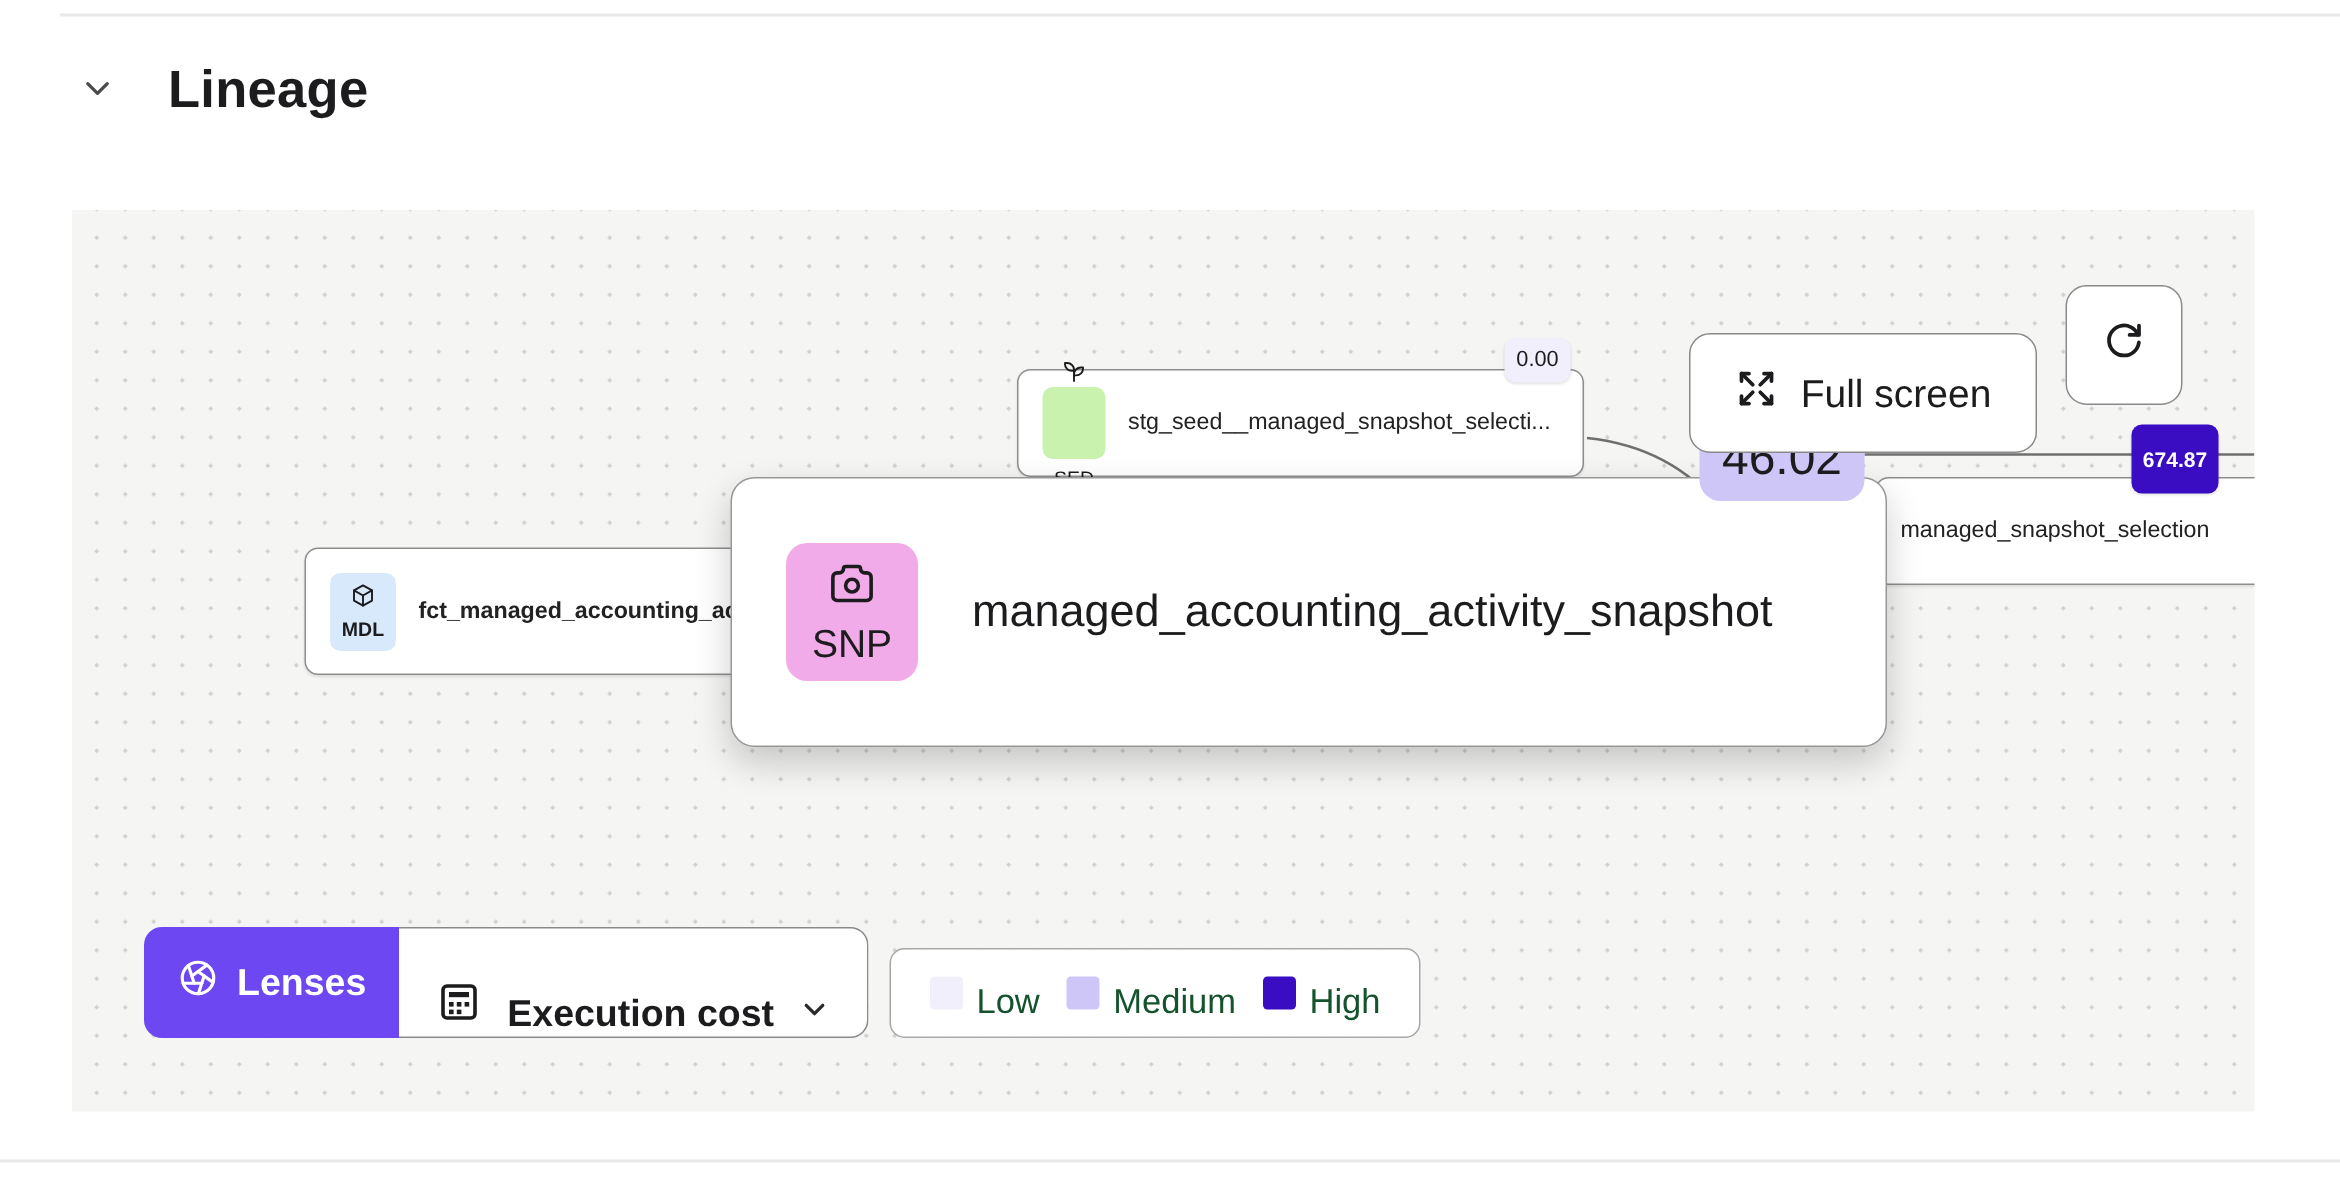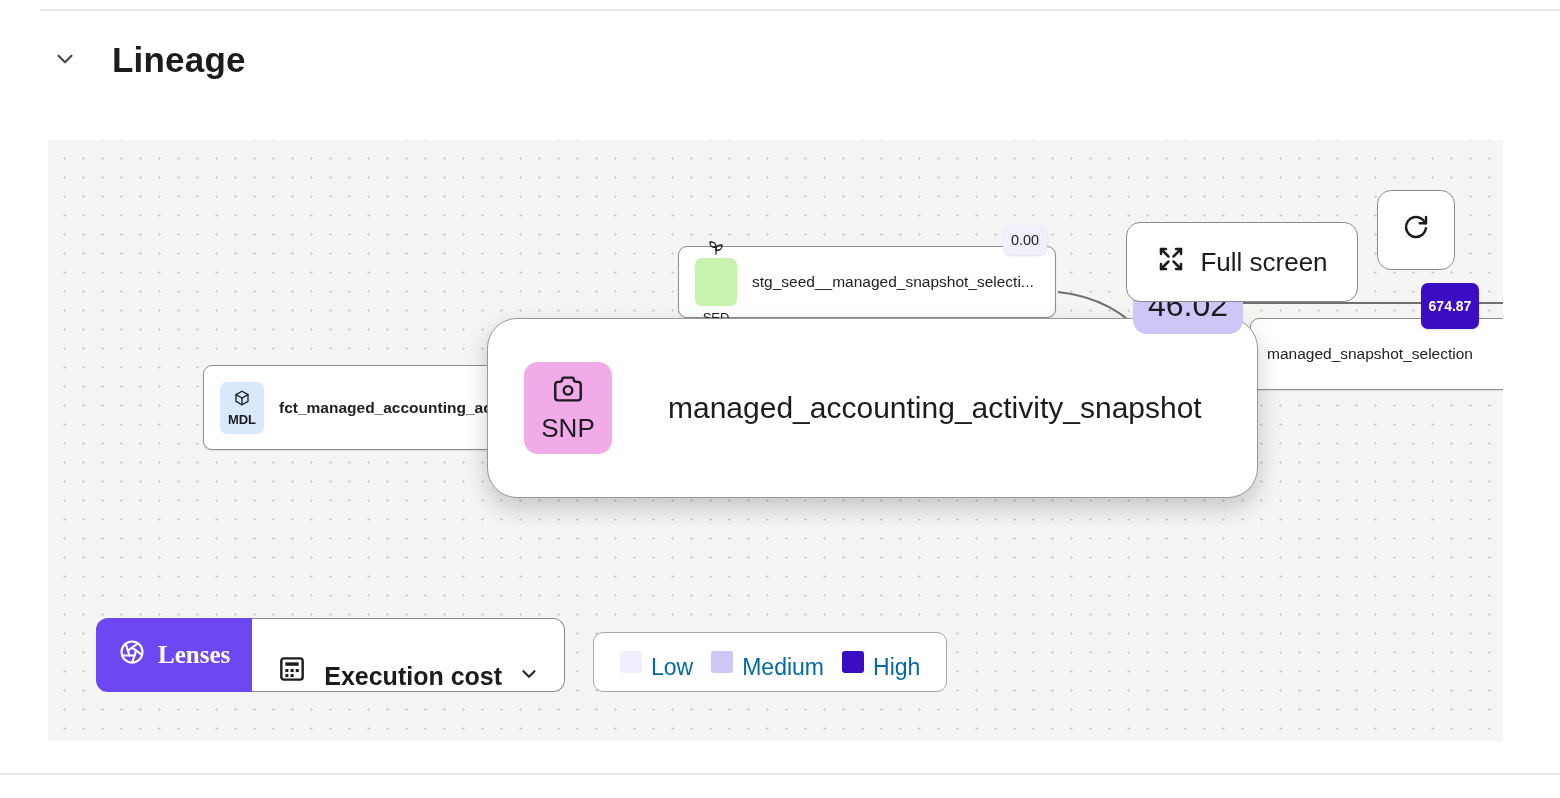--- a/index.html
+++ b/index.html
@@ -41,59 +41,59 @@
   .node-seed .type-badge { width: 42px; height: 48px; gap: 48px; }
   .node-label { font-size: 15.5px; white-space: nowrap; overflow: hidden; color: #222; }
 
   .cost-badge { position: absolute; z-index: 3; border-radius: 8px; font-size: 14.5px;
     display: flex; align-items: center; justify-content: center; box-shadow: 0 1px 2px rgba(0,0,0,.12); }
   .cost-low  { left: 955px; top: 85px;  width: 44px; height: 30px; color: #1c1c1e; }
   .cost-high { left: 1373px; top: 143px; width: 58px; height: 46px; color: #ffffff; font-weight: 700; font-size: 14px; border-radius: 7px; }
 
   
   .hover-card { position: absolute; left: 439px; top: 178px; width: 771px; height: 180px; z-index: 5;
-    background: #ffffff; border: 1.5px solid #979797; border-radius: 30px;
+    background: #ffffff; border: 1.5px solid #979797; border-radius: 16px;
     box-shadow: 0 10px 24px rgba(0,0,0,.20);
-    display: flex; align-items: center; padding: 0 36px; gap: 56px; }
+    display: flex; align-items: center; padding: 0 36px; gap: 36px; }
   .hover-card .type-badge { width: 88px; height: 92px; border-radius: 14px; }
   .hover-card .type-badge svg { width: 34px; height: 34px; }
   .hover-card .type-badge .tb-label { font-size: 26px; margin-top: 3px; }
   .hover-label { font-size: 30px; color: #1c1c1e; white-space: nowrap; }
 
   .cost-focus { position: absolute; left: 1085px; top: 136px; width: 110px; height: 58px; z-index: 6;
     border-radius: 14px; display: flex; align-items: center; justify-content: center;
     font-size: 32px; color: #1c1c1e; }
 
   
   .ctl-btn { position: absolute; z-index: 7; background: #ffffff; border: 1.5px solid #8a8a8a; border-radius: 14px;
     display: flex; align-items: center; justify-content: center; gap: 14px; cursor: pointer;
     font-size: 26px; font-weight: 500; color: #1c1c1e; font-family: inherit; }
   .btn-full { left: 1078px; top: 50px; width: 232px; height: 80px; margin-top: 32px; }
   .btn-refresh { left: 1329px; top: 50px; width: 78px; height: 80px; }
   .ctl-btn svg { width: 30px; height: 30px; }
 
   
   .lenses-bar { position: absolute; left: 48px; top: 478px; height: 74px; display: flex; z-index: 7; }
   .lenses-btn { display: flex; align-items: center; gap: 12px; padding: 0 22px;
-    color: #ffffff; font-size: 25px; font-weight: 600; border: none; cursor: pointer; font-family: Liberation Serif, serif;
+    color: #ffffff; font-size: 25px; font-weight: 600; border: none; cursor: pointer; font-family: Liberation Sans, sans-serif;
     border-radius: 12px 0 0 12px; text-align: right; }
   .lenses-btn svg { width: 28px; height: 28px; }
   .lens-select { display: flex; align-items: flex-end; gap: 16px; padding: 0 24px; background: #ffffff;
     border: 1.5px solid #8a8a8a; border-left: none; border-radius: 0 12px 12px 0; cursor: pointer;
     font-size: 25px; font-weight: 700; color: #1c1c1e; font-family: inherit; }
   .lens-select svg.calc { width: 32px; height: 32px; }
   .lens-select svg.chev { width: 22px; height: 22px; color: #2a2a2a; }
 
   
   .legend { position: absolute; left: 545px; top: 492px; height: 60px; z-index: 7;
     background: #ffffff; border: 1.5px solid #a8a8a8; border-radius: 10px;
     display: flex; align-items: center; gap: 18px; padding: 0 26px; }
   .legend-item { display: flex; align-items: center; gap: 9px; }
   .legend-swatch { width: 22px; height: 22px; border-radius: 3px; }
-  .legend-label { font-size: 23px; color: #0369a1; margin-top: 11px; }
+  .legend-label { font-size: 23px; color: #14532d; margin-top: 11px; }
 </style>
 </head>
 <body>
 
 <div class="page">
 
   <div class="hairline top"></div>
   <div class="hairline bottom"></div>
 
   <div class="section-header">

